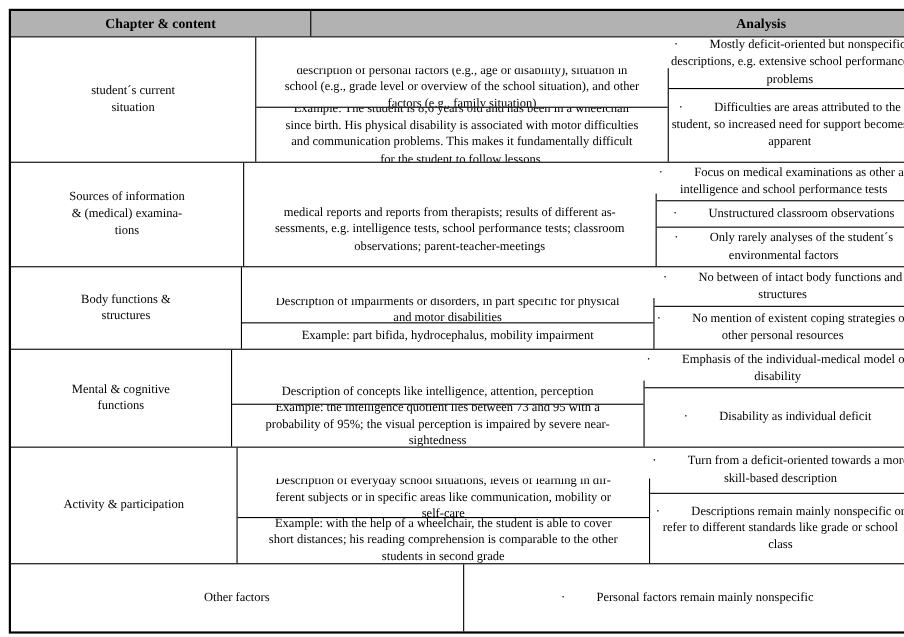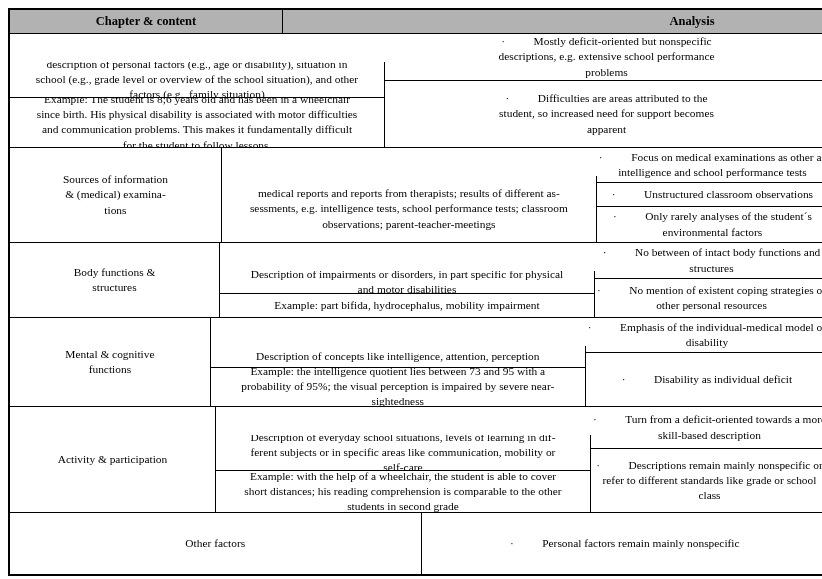--- a/index.html
+++ b/index.html
@@ -49,20 +49,22 @@
 
 <div class="table">
 
   <div class="row hdr">
     <div class="cell c1">Chapter &amp; content</div>
     <div class="cell c2">Examples</div>
     <div class="cell c3">Analysis</div>
   </div>
 
   <div class="row" style="height:114px">
+    <div class="cell c1">student´s current
+situation</div>
     <div class="col c2">
       <div class="cell" style="flex:47">description of personal factors (e.g., age or disability), situation in
 school (e.g., grade level or overview of the school situation), and other
 factors (e.g., family situation)</div>
       <div class="cell" style="flex:67">Example: The student is 8;6 years old and has been in a wheelchair
 since birth. His physical disability is associated with motor difficulties
 and communication problems. This makes it fundamentally difficult
 for the student to follow lessons.</div>
     </div>
     <div class="col c3">

